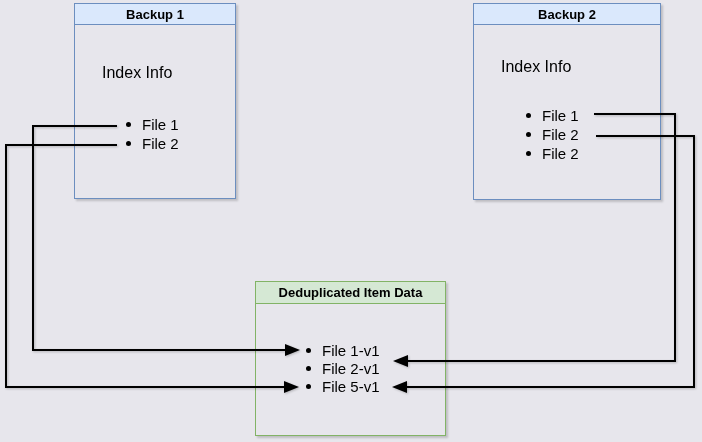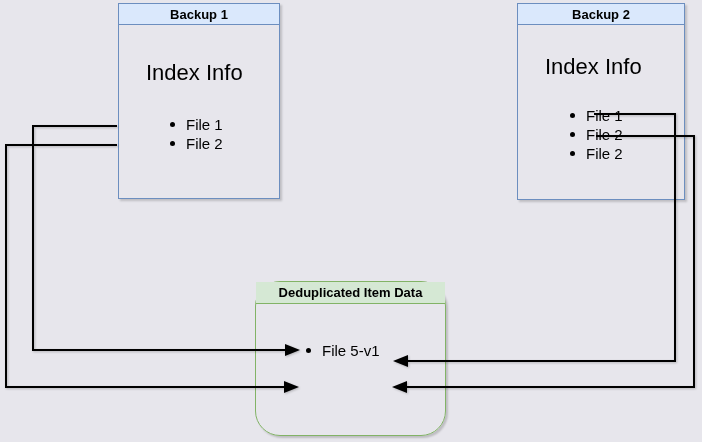--- a/index.html
+++ b/index.html
@@ -16,36 +16,36 @@
     height: 442px;
     background: #e7e6ec;
     overflow: hidden;
   }
   .node {
     position: absolute;
     border: 1px solid;
     box-sizing: border-box;
     box-shadow: 2px 2px 2px rgba(0,0,0,0.18);
   }
-  .node.blue   { border-color: #6c8ebf; margin-left: 44px; }
-  .node.green  { border-color: #82b366; border-radius: 25px; }
+  .node.blue   { border-color: #6c8ebf; }
+  .node.green  { border-color: #82b366; }
   .node-header {
     height: 21px;
     line-height: 21px;
     text-align: center;
     font-weight: bold;
     font-size: 13px;
     border-bottom: 1px solid;
     box-sizing: border-box;
   }
   .blue  .node-header { background: #dae8fc; border-bottom-color: #6c8ebf; }
   .green .node-header { background: #d5e8d4; border-bottom-color: #82b366; }
   .subtitle {
     position: absolute;
-    font-size: 22px;
+    font-size: 16px;
     line-height: 19px;
   }
   .file-list {
     position: absolute;
   }
   .file-item {
     display: flex;
     align-items: center;
     font-size: 15px;
   }
@@ -89,21 +89,21 @@
         <span class="bullet"></span>
         <span>File 1</span>
       </div>
       <div class="file-item">
         <span class="bullet"></span>
         <span>File 2</span>
       </div>
     </div>
   </div>
 
-  <div class="node blue" style="left:473px; top:3px; width:168px; height:197px;">
+  <div class="node blue" style="left:473px; top:3px; width:188px; height:197px;">
     <div class="node-header">Backup 2</div>
     <div class="subtitle" style="left:27px; top:53px;">Index Info</div>
     <div class="file-list lh19" style="left:52px; top:102px;">
       <div class="file-item">
         <span class="bullet"></span>
         <span>File 1</span>
       </div>
       <div class="file-item">
         <span class="bullet"></span>
         <span>File 2</span>
@@ -111,20 +111,28 @@
       <div class="file-item">
         <span class="bullet"></span>
         <span>File 2</span>
       </div>
     </div>
   </div>
 
   <div class="node green" style="left:255px; top:281px; width:191px; height:155px;">
     <div class="node-header" style="height:22px; line-height:22px;">Deduplicated Item Data</div>
     <div class="file-list lh18" style="left:50px; top:59px;">
+      <div class="file-item">
+        <span class="bullet"></span>
+        <span>File 1-v1</span>
+      </div>
+      <div class="file-item">
+        <span class="bullet"></span>
+        <span>File 2-v1</span>
+      </div>
       <div class="file-item">
         <span class="bullet"></span>
         <span>File 5-v1</span>
       </div>
     </div>
   </div>
 
   <svg class="connectors" width="702" height="442" viewBox="0 0 702 442">
 
     <g>

